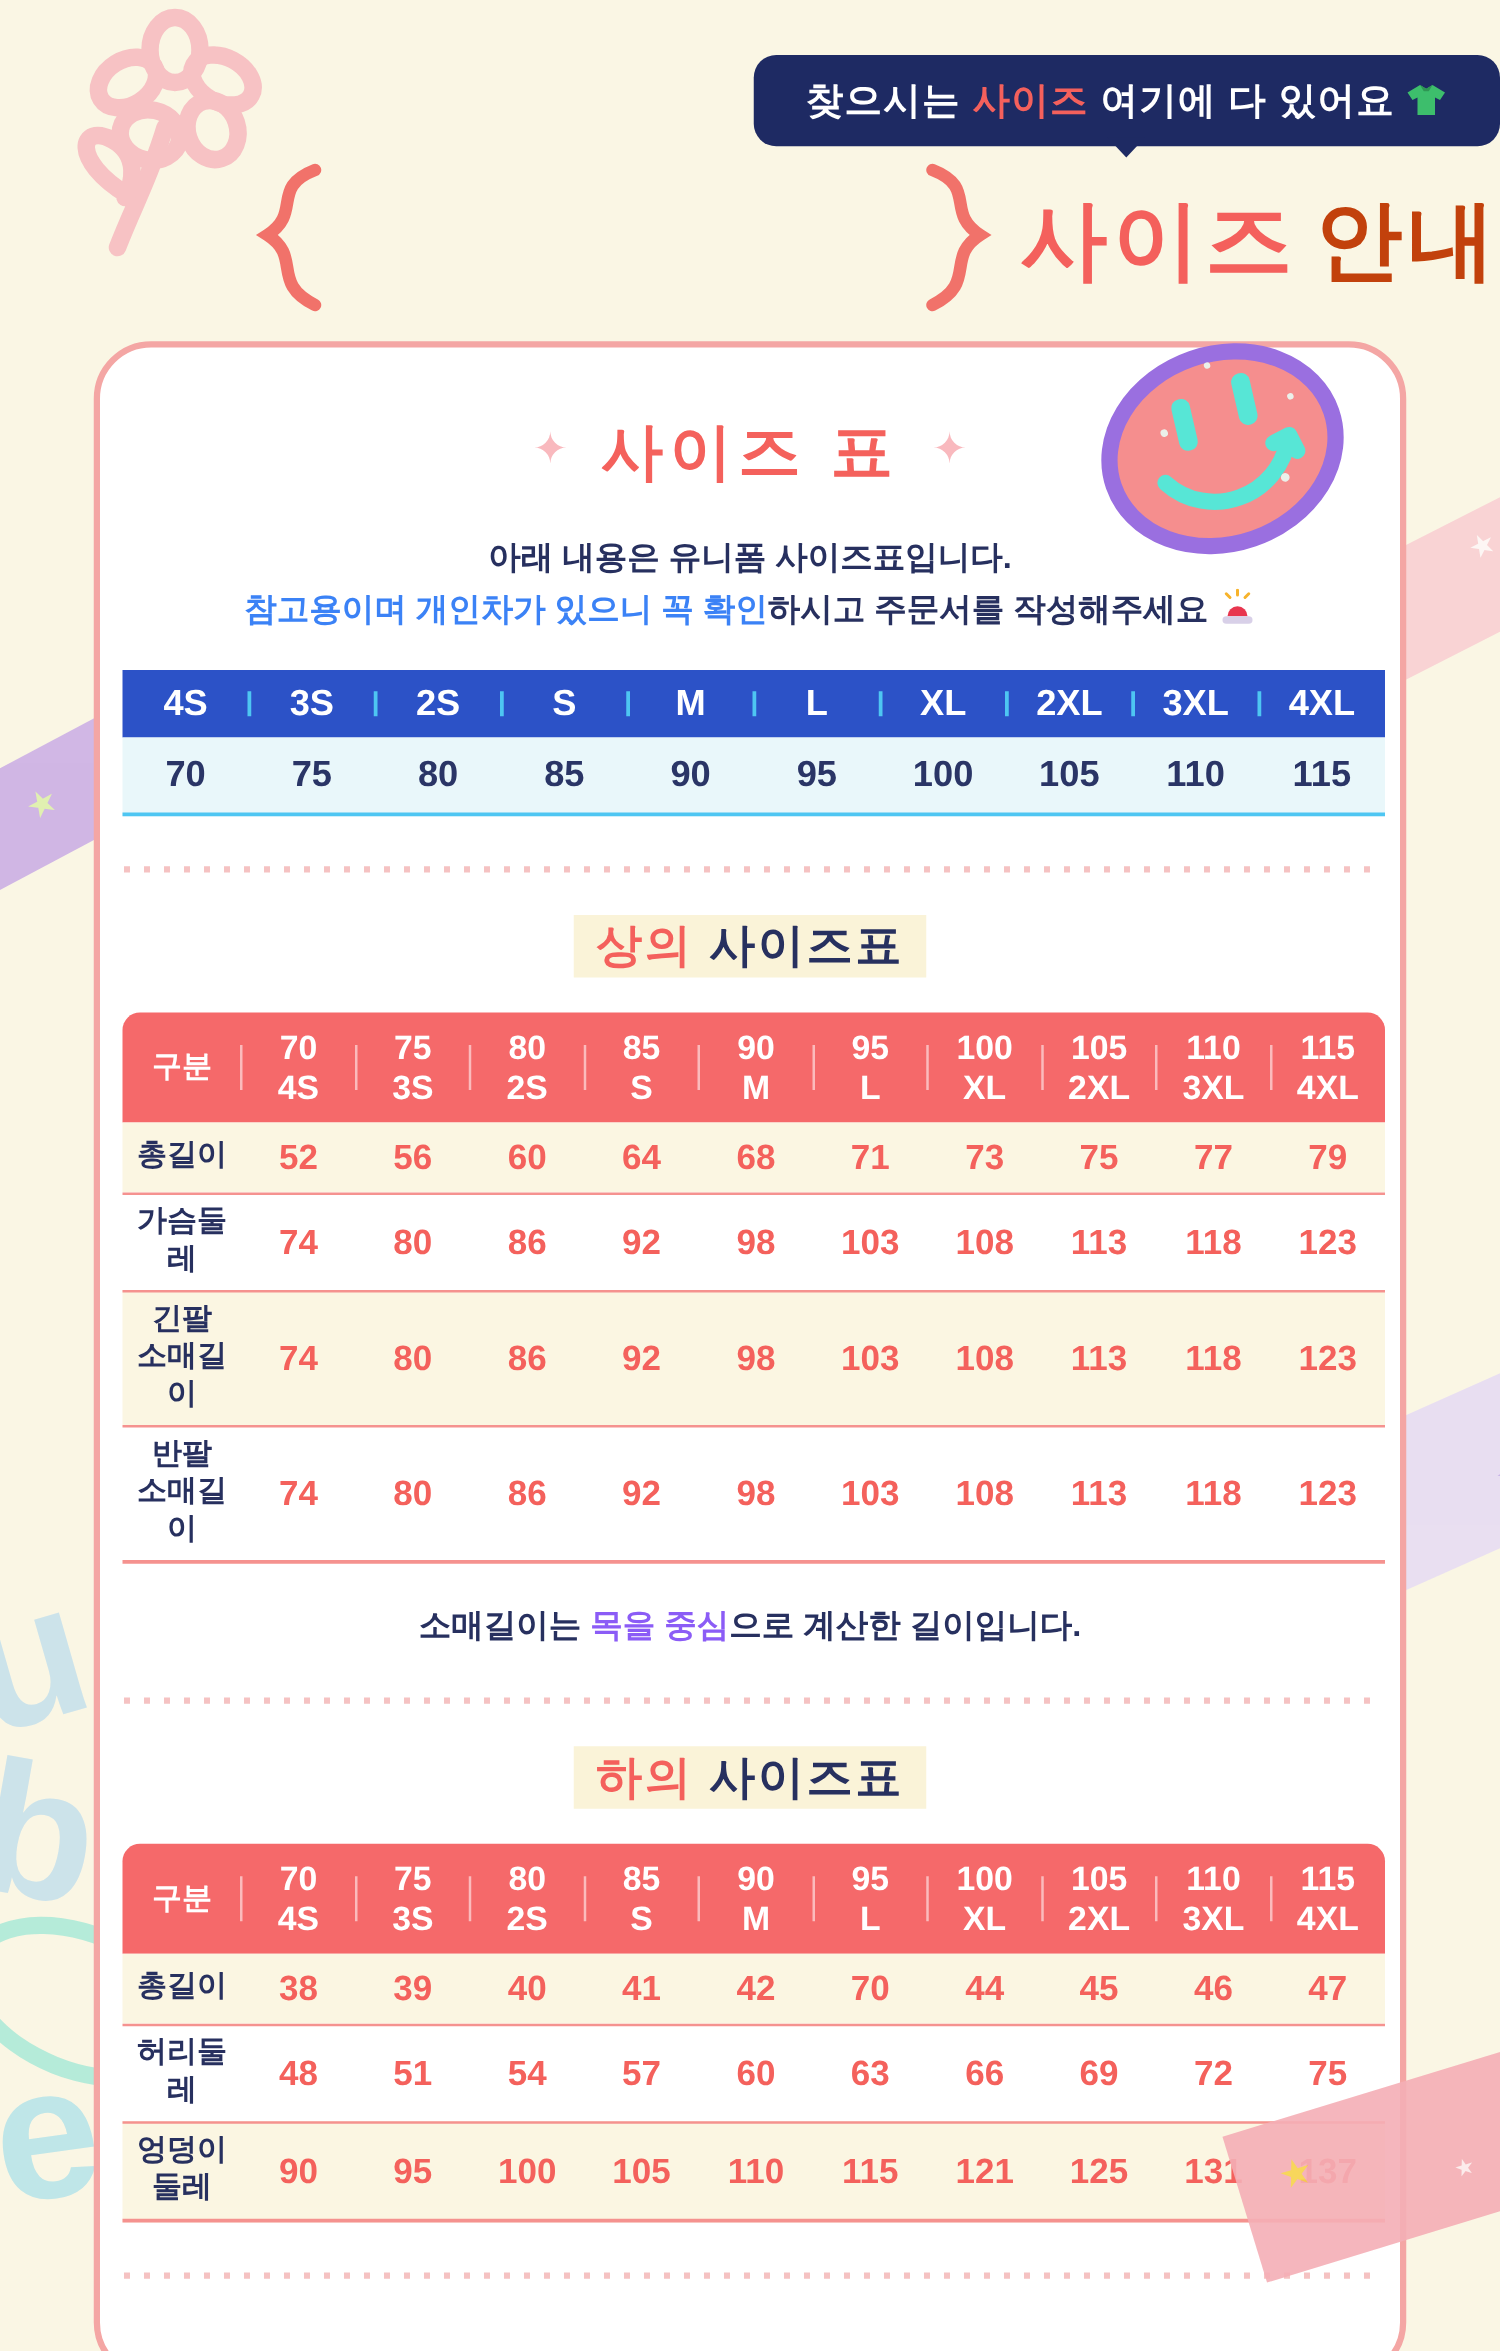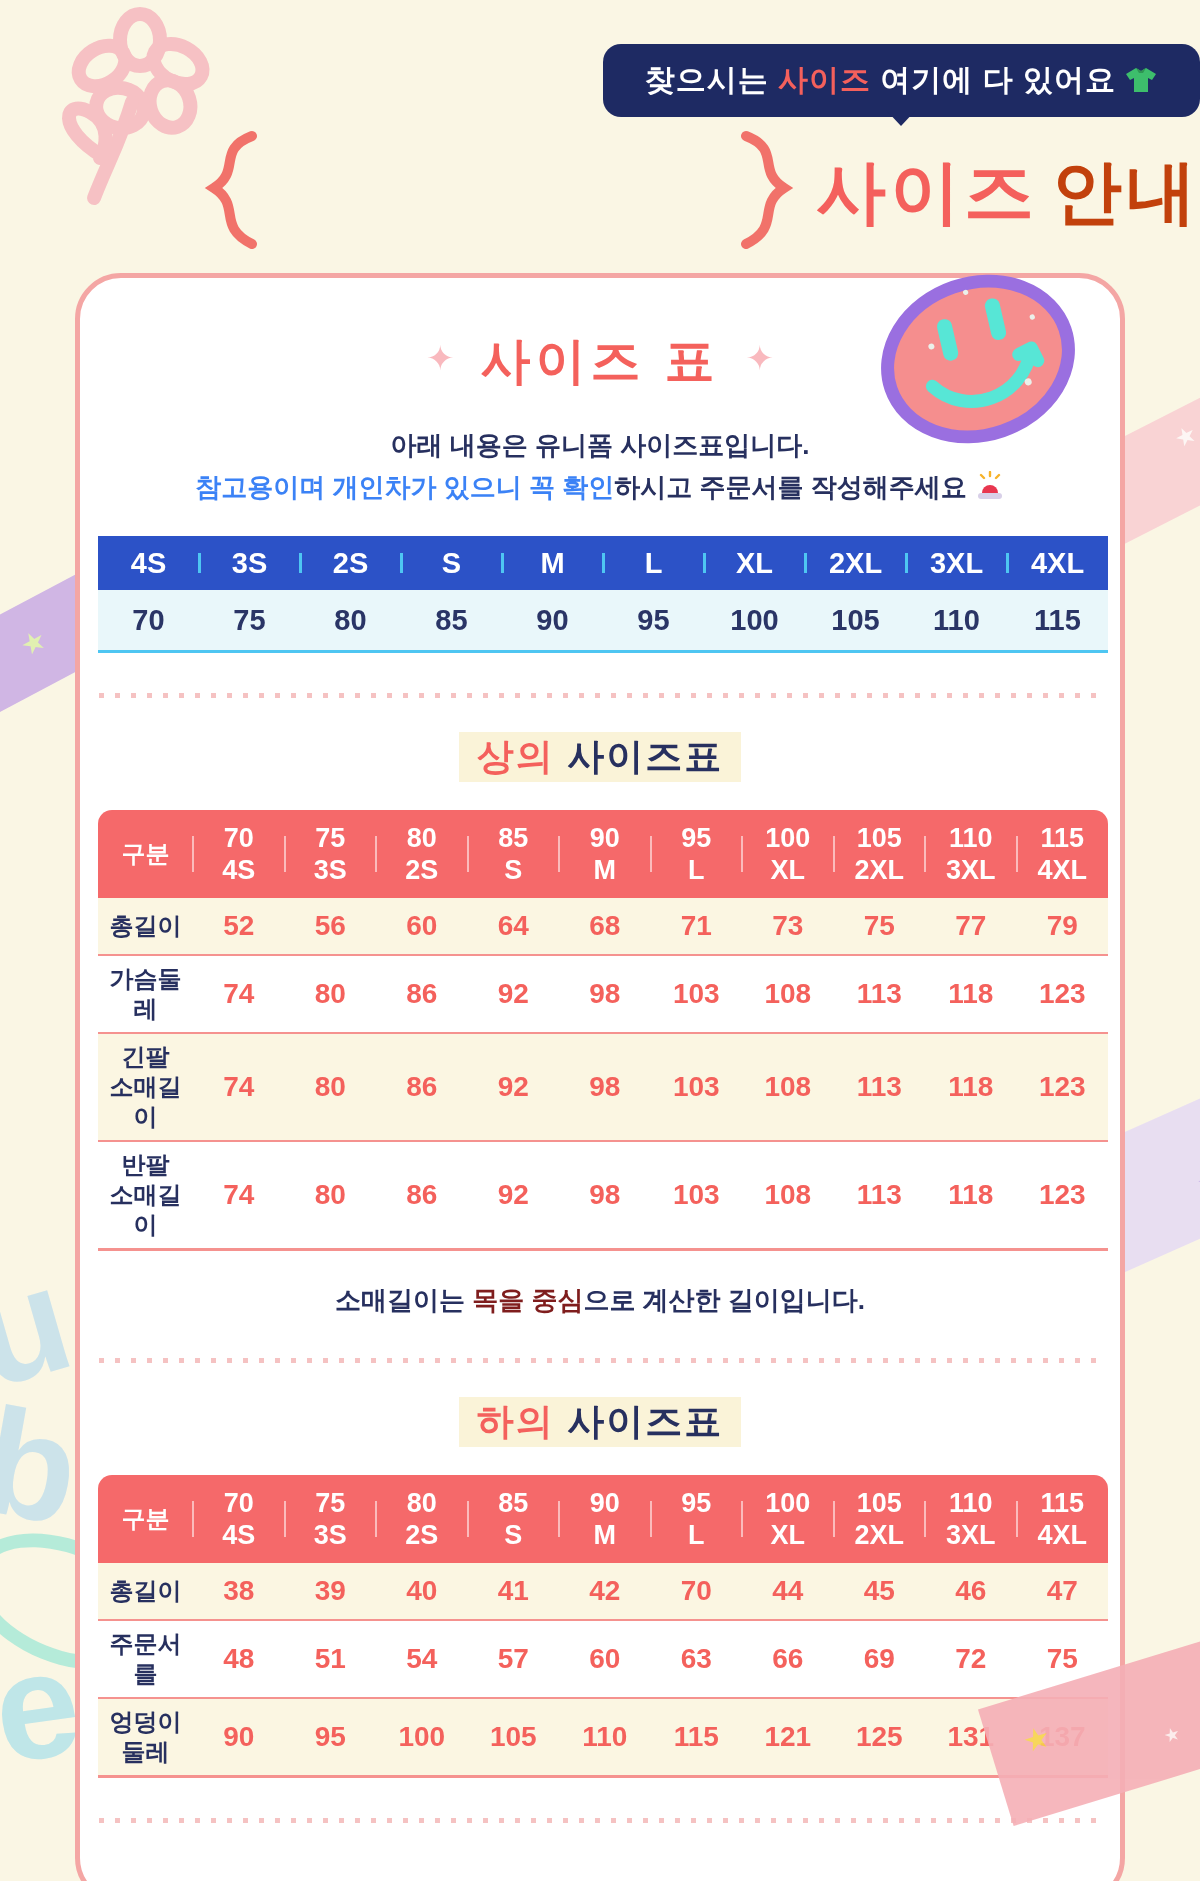--- a/index.html
+++ b/index.html
@@ -63,24 +63,24 @@
     display:grid;grid-template-columns:95px repeat(10,1fr);background:#F5696A;
     border-radius:14px 14px 0 0;min-height:88px;align-items:center;
   }
   .rh-cell{position:relative;text-align:center;color:#fff;font-weight:bold;font-size:27px;line-height:1.2;white-space:pre-line;}
   .rh-cell.corner{font-size:24px;}
   .rh-cell.vsep::before{content:'';position:absolute;left:-1px;top:22%;height:56%;width:2px;background:rgba(255,255,255,.55);}
   .red-row{display:grid;grid-template-columns:95px repeat(10,1fr);min-height:52px;align-items:center;background:#fff;padding:2px 0;}
   .red-row.alt{background:#FBF6E2;}
   .red-row + .red-row{border-top:2px solid #F5928F;}
   .size-table .red-row:last-child{border-bottom:3px solid #F5928F;}
-  .rr-label{text-align:center;color:#27305F;font-weight:bold;font-size:24px;line-height:1.25;white-space:pre-line;padding:6px 0;}
+  .rr-label{text-align:center;color:#27305F;font-weight:bold;font-size:24px;line-height:1.25;white-space:pre-line;padding:6px 0;font-family:Liberation Mono, monospace;}
   .rr-value{text-align:center;color:#F4615C;font-weight:bold;font-size:28px;}
   .footnote{text-align:center;margin-top:32px;font-size:26px;font-weight:bold;}
-  .footnote .red{color:#7f1d1d;}
+  .footnote .red{color:#8b5cf6;}
   
   .deco{position:absolute;}
   .z0{z-index:0;} .z2{z-index:2;} .z3{z-index:3;}
   .tape{position:absolute;}
   .tape .star{position:absolute;font-size:24px;}
   .tape-pink-tr{right:-80px;top:452px;width:350px;height:96px;background:#F9CBD1;opacity:.8;transform:rotate(-27deg);}
   .tape-purple-l{left:-38px;top:594px;width:175px;height:86px;background:#C9ABE5;opacity:.85;transform:rotate(-28deg);}
   .tape-lav-r{right:-85px;top:1118px;width:230px;height:128px;background:#E3D7F6;opacity:.75;transform:rotate(-24deg);}
   .tape-pink-br{right:-55px;top:1668px;width:265px;height:122px;background:#F5AFB6;opacity:.9;transform:rotate(-17deg);}
   .crayon-letter{position:absolute;font-size:150px;font-weight:bold;color:#A8D4F0;opacity:.55;}
@@ -315,21 +315,21 @@
         <div class="rr-value">40</div>
         <div class="rr-value">41</div>
         <div class="rr-value">42</div>
         <div class="rr-value">70</div>
         <div class="rr-value">44</div>
         <div class="rr-value">45</div>
         <div class="rr-value">46</div>
         <div class="rr-value">47</div>
       </div>
       <div class="red-row">
-        <div class="rr-label">주문서를</div>
+        <div class="rr-label">허리둘레</div>
         <div class="rr-value">48</div>
         <div class="rr-value">51</div>
         <div class="rr-value">54</div>
         <div class="rr-value">57</div>
         <div class="rr-value">60</div>
         <div class="rr-value">63</div>
         <div class="rr-value">66</div>
         <div class="rr-value">69</div>
         <div class="rr-value">72</div>
         <div class="rr-value">75</div>

